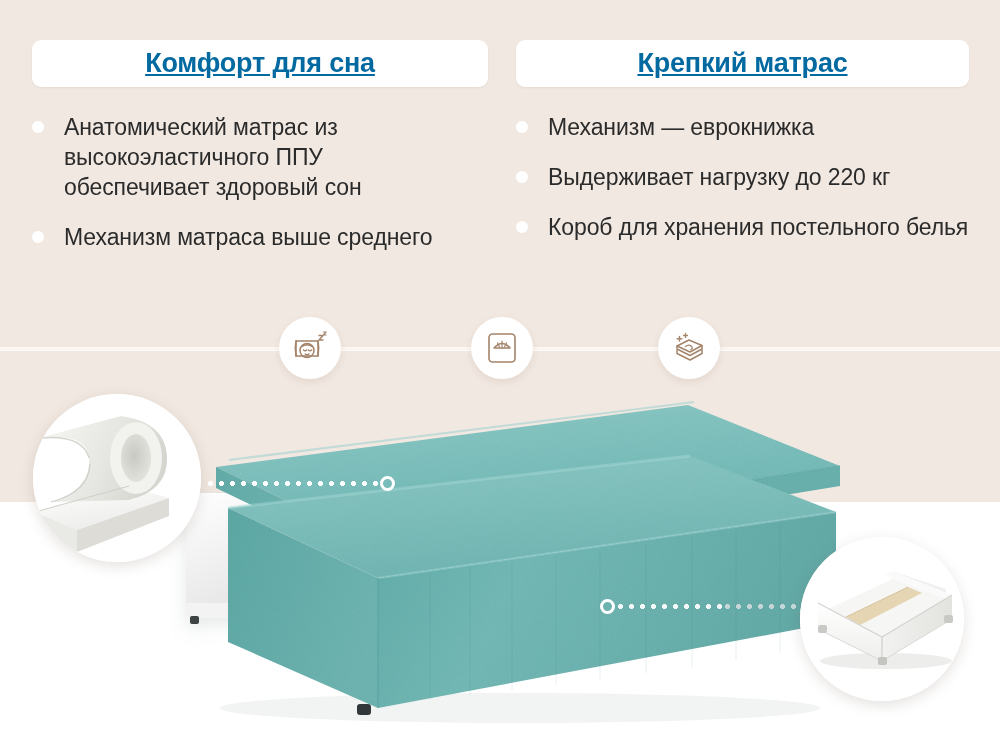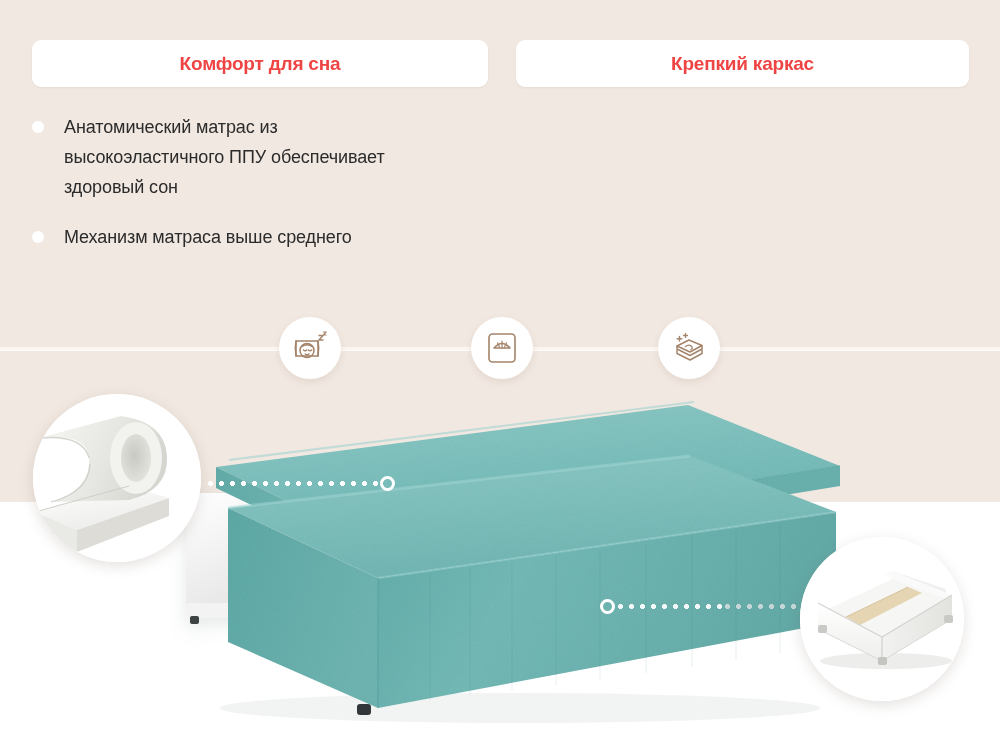--- a/index.html
+++ b/index.html
@@ -53,25 +53,26 @@
     background: #ffffff;
     border-radius: 9px;
     display: flex;
     align-items: center;
     justify-content: center;
     box-shadow: 0 1px 2px rgba(120,95,75,0.10);
   }
   .pill-left  { left: 32px;  width: 456px; }
   .pill-right { left: 516px; width: 453px; }
   .pill-title {
-    font-size: 19px;
+    font-size: 27px;
     font-weight: bold;
-    color: #ef4444;
+    color: #0369a1;
     letter-spacing: -0.2px;
     white-space: nowrap;
+    text-decoration: underline;
   }
 
   
   .bullets {
     position: absolute;
     top: 112px;
   }
   .bullets-left  { left: 32px;  width: 410px; }
   .bullets-right { left: 516px; width: 470px; }
 
@@ -82,21 +83,21 @@
   }
   .bullet-dot {
     flex: 0 0 auto;
     width: 12px; height: 12px;
     border-radius: 50%;
     background: #ffffff;
     margin-top: 9px;
     margin-right: 20px;
   }
   .bullet-text {
-    font-size: 18px;
+    font-size: 23px;
     line-height: 30px;
     color: #2b2b2b;
     letter-spacing: -0.1px;
   }
 
   
   .icon-rail {
     position: absolute;
     left: 0; top: 347px;
     width: 1000px; height: 3px;
@@ -166,34 +167,48 @@
 
   <div class="band-top"></div>
   <div class="band-divider"></div>
   <div class="band-mid"></div>
   <div class="band-bottom"></div>
 
   <div class="pill pill-left">
     <span class="pill-title">Комфорт для сна</span>
   </div>
   <div class="pill pill-right">
-    <span class="pill-title">Крепкий каркас</span>
+    <span class="pill-title">Крепкий матрас</span>
   </div>
 
   <div class="bullets bullets-left">
     <div class="bullet-row">
       <span class="bullet-dot"></span>
       <span class="bullet-text">Анатомический матрас из высокоэластичного ППУ обеспечивает здоровый сон</span>
     </div>
     <div class="bullet-row">
       <span class="bullet-dot"></span>
       <span class="bullet-text">Механизм матраса выше среднего</span>
     </div>
   </div>
 
+  <div class="bullets bullets-right">
+    <div class="bullet-row">
+      <span class="bullet-dot"></span>
+      <span class="bullet-text">Механизм — еврокнижка</span>
+    </div>
+    <div class="bullet-row">
+      <span class="bullet-dot"></span>
+      <span class="bullet-text">Выдерживает нагрузку до 220 кг</span>
+    </div>
+    <div class="bullet-row">
+      <span class="bullet-dot"></span>
+      <span class="bullet-text">Короб для хранения постельного белья</span>
+    </div>
+  </div>
 
   <div class="icon-rail"></div>
 
   <div class="icon-circle ic1">
     <svg width="40" height="40" viewBox="0 0 40 40" fill="none" stroke="#a4846a" stroke-width="1.5" stroke-linecap="round" stroke-linejoin="round">
       <path d="M6 13 L28 13 L28 28 L6 28 Z"></path>
       <path d="M6 13 Q4.5 20.5 6 28"></path>
       <path d="M28 13 Q29.5 20.5 28 28"></path>
       <circle cx="17" cy="22.5" r="7"></circle>
       <path d="M11.5 18.5 Q17 15 22.5 18.5"></path>

